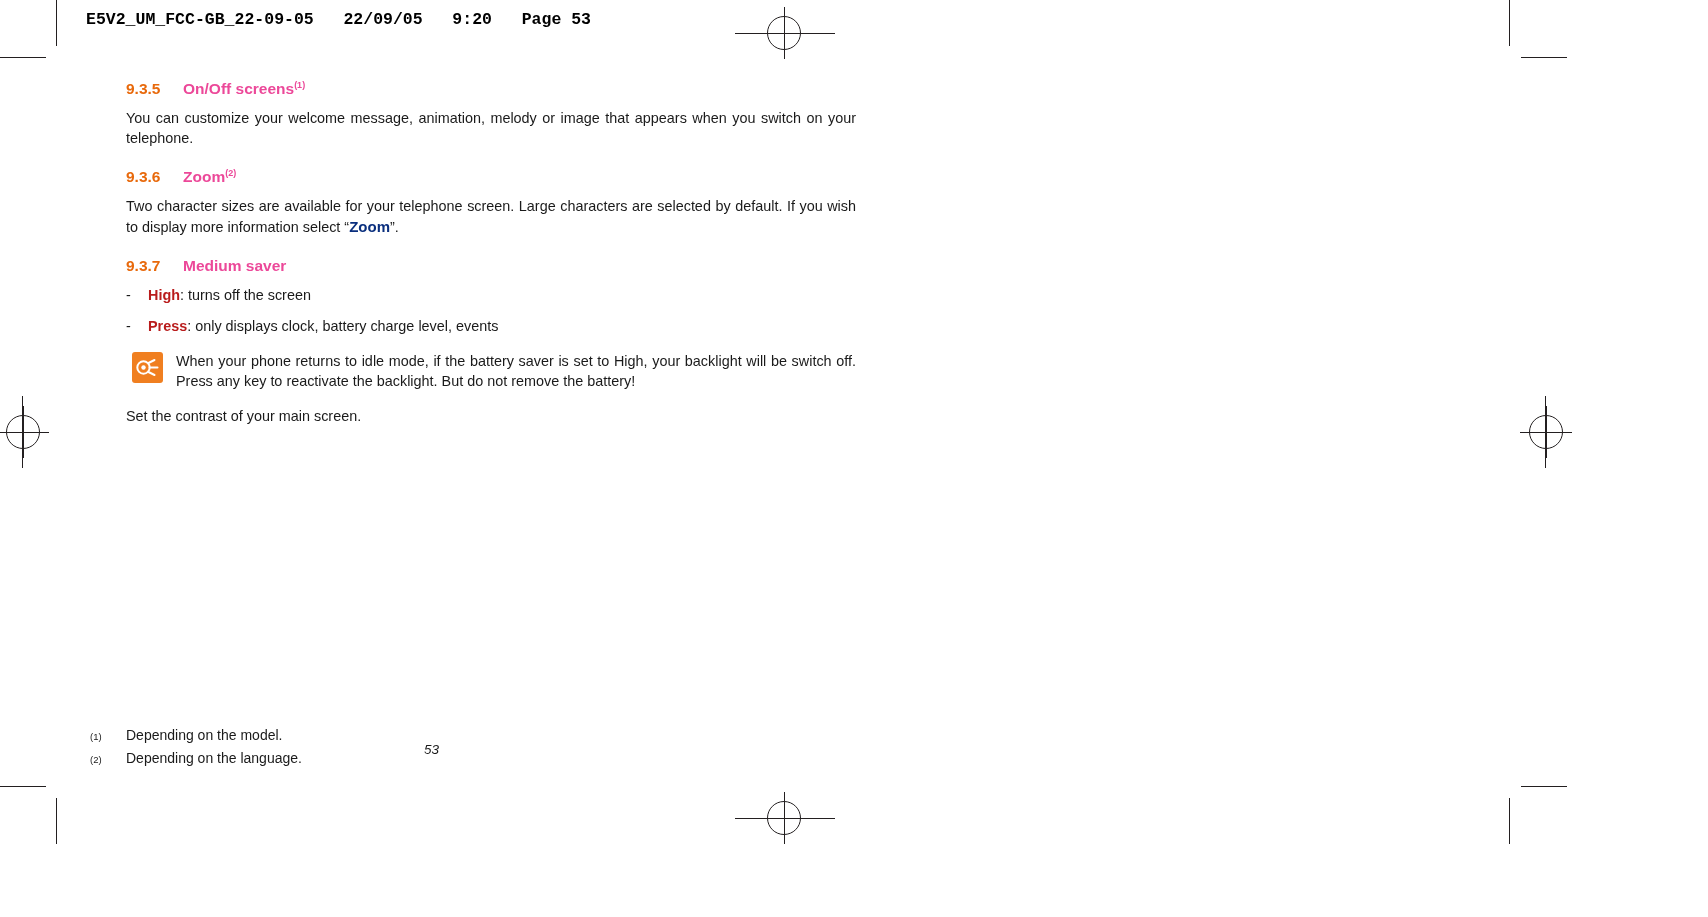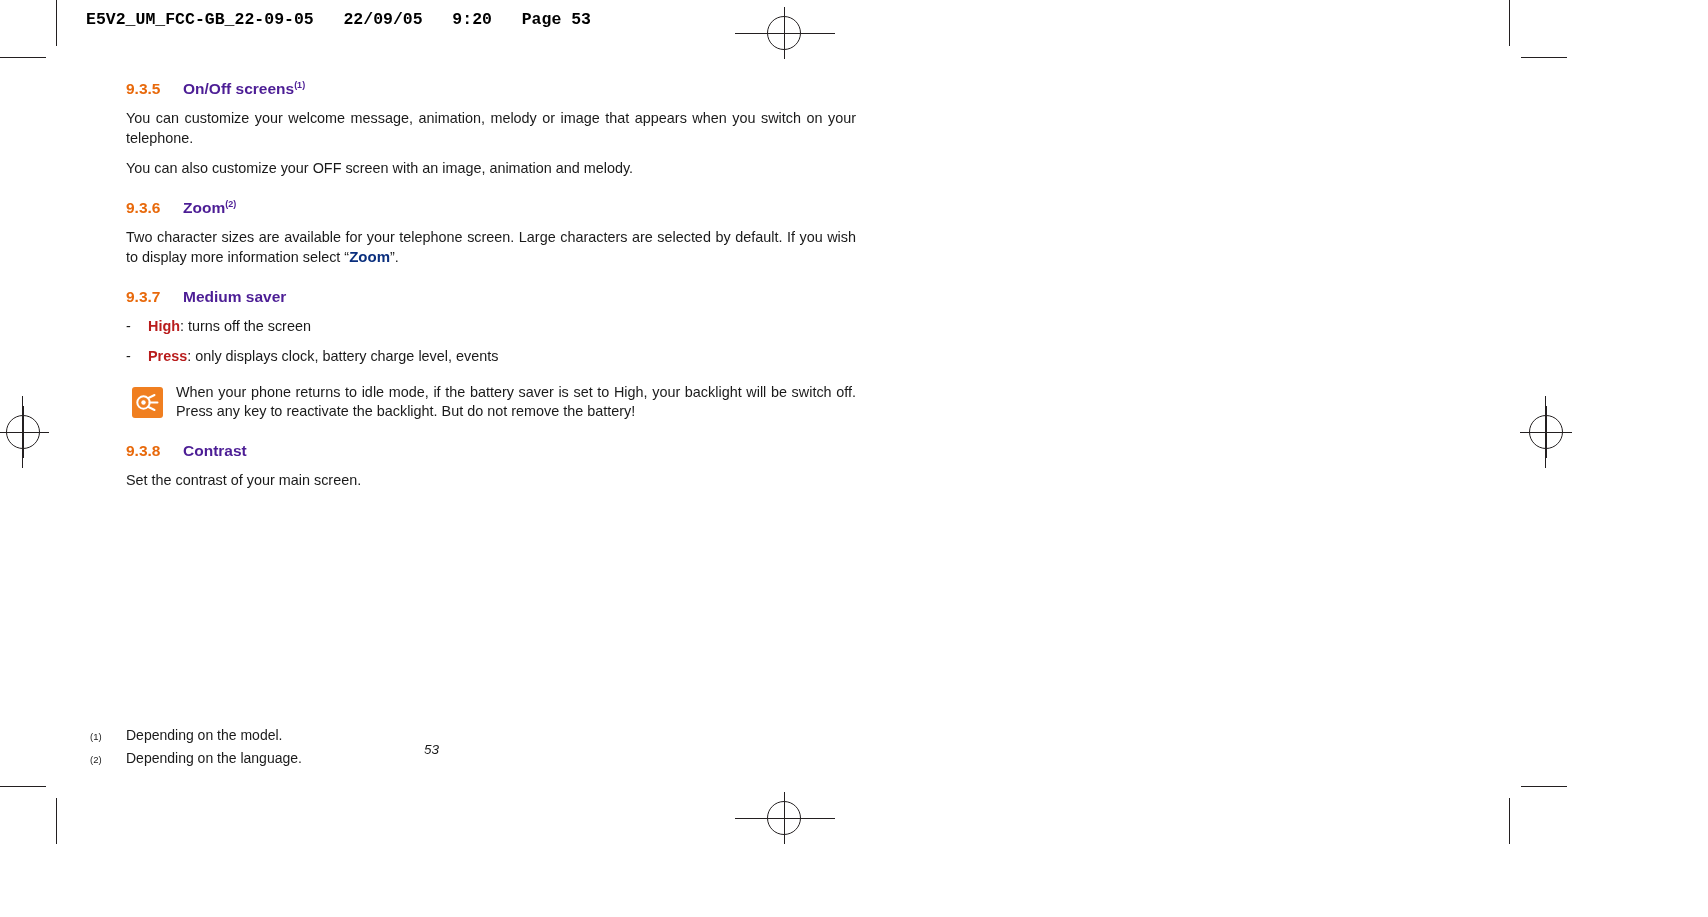--- a/index.html
+++ b/index.html
@@ -79,21 +79,21 @@
     margin-bottom: 11px;
   }
   .sec-num {
     color: #e8690b;
     font-weight: bold;
     font-size: 15.5px;
     width: 57px;
     flex: 0 0 57px;
   }
   .sec-title {
-    color: #4c1d95;
+    color: #ec4899;
     font-weight: bold;
     font-size: 15.5px;
   }
   .sup {
     font-size: 9px;
     vertical-align: super;
     font-weight: bold;
   }
 
   p.body {
@@ -117,21 +117,21 @@
   }
   .dash-item .dash {
     width: 22px;
     flex: 0 0 22px;
     color: #1a1a1a;
   }
 
   
   .note {
     display: flex;
-    align-items: center;
+    align-items: flex-start;
     margin: 16px 0 16px 0;
     padding-left: 6px;
   }
   .note-icon {
     width: 31px;
     height: 31px;
     background: #f07f20;
     border-radius: 3px;
     flex: 0 0 31px;
     margin-right: 13px;
@@ -203,21 +203,20 @@
   <div class="print-header">E5V2_UM_FCC-GB_22-09-05   22/09/05   9:20   Page 53</div>
 
   <div class="col col-left">
     <div class="content-left">
 
       <div class="sec-row" style="margin-top:0;">
         <span class="sec-num">9.3.5</span>
         <span class="sec-title"><span>On/Off screens</span><span class="sup">(1)</span></span>
       </div>
       <p class="body">You can customize your welcome message, animation, melody or image that appears when you switch on your telephone.</p>
-      <p class="body">You can also customize your OFF screen with an image, animation and melody.</p>
 
       <div class="sec-row">
         <span class="sec-num">9.3.6</span>
         <span class="sec-title"><span>Zoom</span><span class="sup">(2)</span></span>
       </div>
       <p class="body"><span>Two character sizes are available for your telephone screen. Large characters are selected by default. If you wish to display more information select “</span><span class="bold-blue-lg">Zoom</span><span>”.</span></p>
 
       <div class="sec-row">
         <span class="sec-num">9.3.7</span>
         <span class="sec-title">Medium saver</span>
@@ -237,24 +236,20 @@
             <circle cx="11.5" cy="15.5" r="6.2" fill="none" stroke="#ffffff" stroke-width="2"></circle>
             <circle cx="11.5" cy="15.5" r="2.2" fill="#ffffff"></circle>
             <path d="M17.5 15.5 h8" stroke="#ffffff" stroke-width="2" stroke-linecap="round"></path>
             <path d="M16.5 11 l6 -3" stroke="#ffffff" stroke-width="2" stroke-linecap="round"></path>
             <path d="M16.5 20 l6 3" stroke="#ffffff" stroke-width="2" stroke-linecap="round"></path>
           </svg>
         </div>
         <div class="note-text">When your phone returns to idle mode, if the battery saver is set to High, your backlight will be switch off. Press any key to reactivate the backlight. But do not remove the battery!</div>
       </div>
 
-      <div class="sec-row">
-        <span class="sec-num">9.3.8</span>
-        <span class="sec-title">Contrast</span>
-      </div>
       <p class="body last">Set the contrast of your main screen.</p>
     </div>
 
     <div class="footnotes-left">
       <div class="fn">
         <span class="marker">(1)</span>
         <span>Depending on the model.</span>
       </div>
       <div class="fn">
         <span class="marker">(2)</span>

